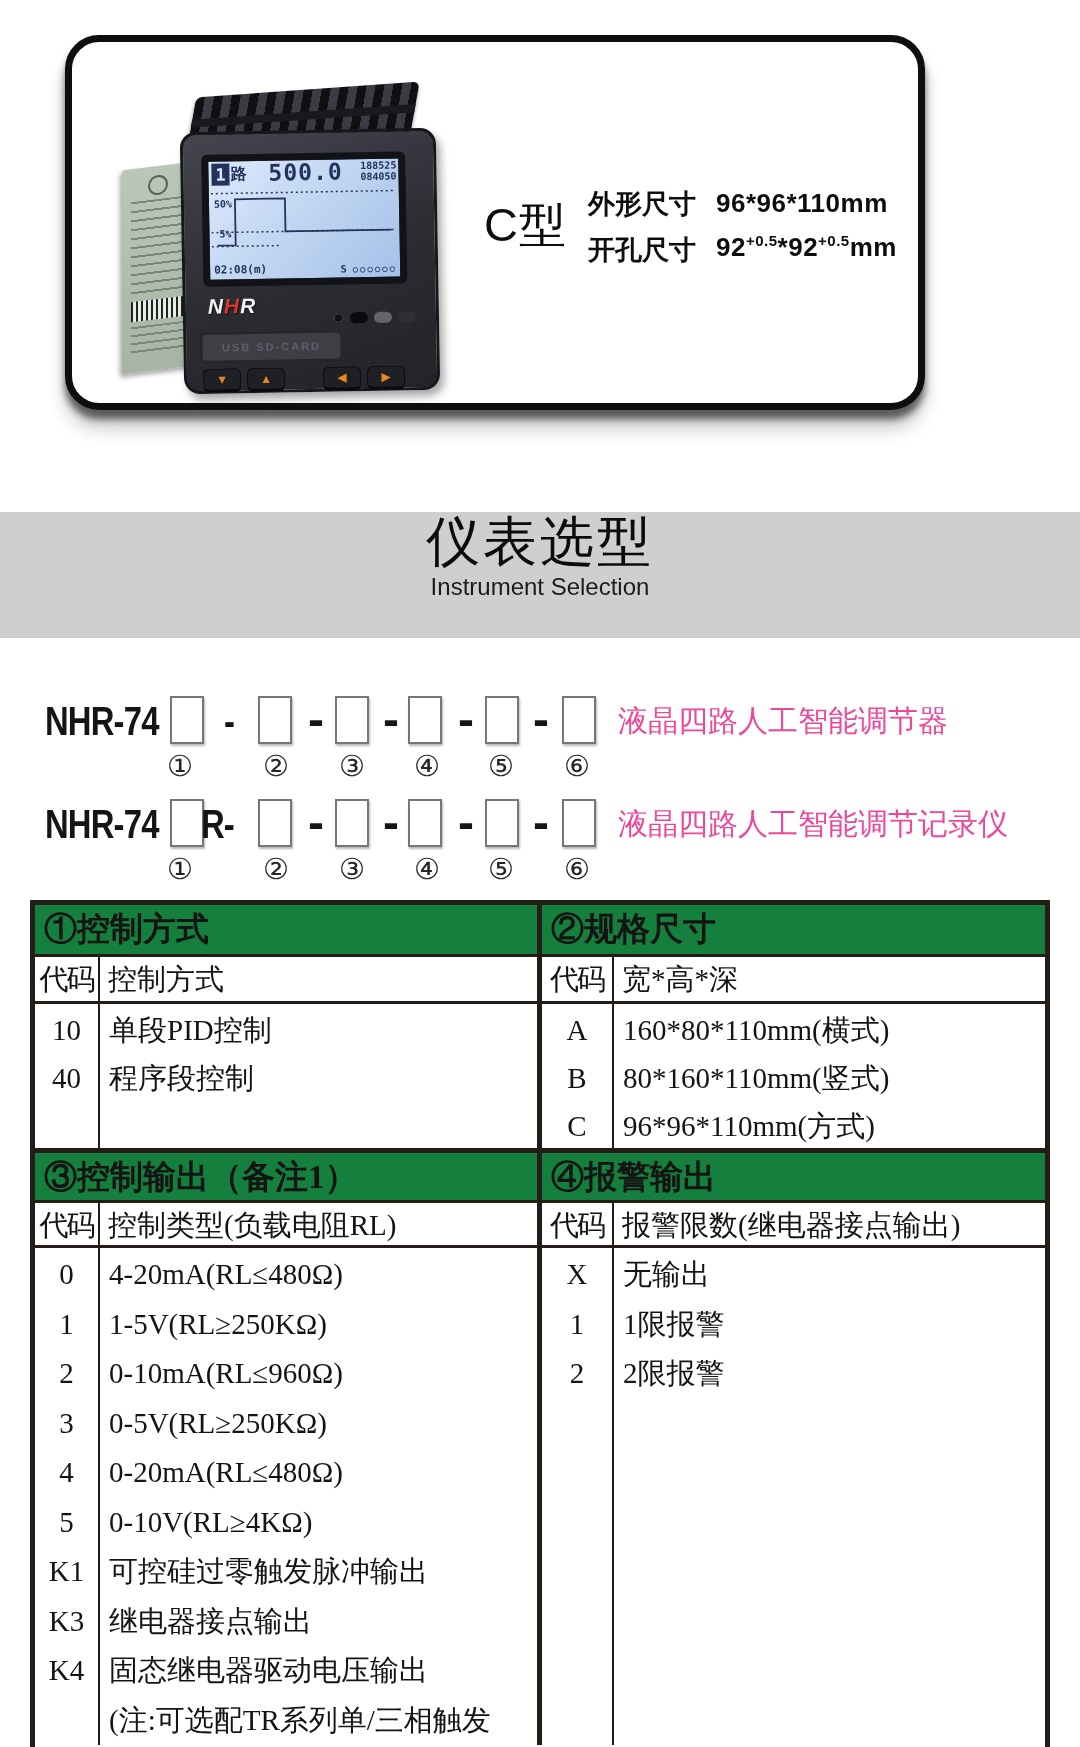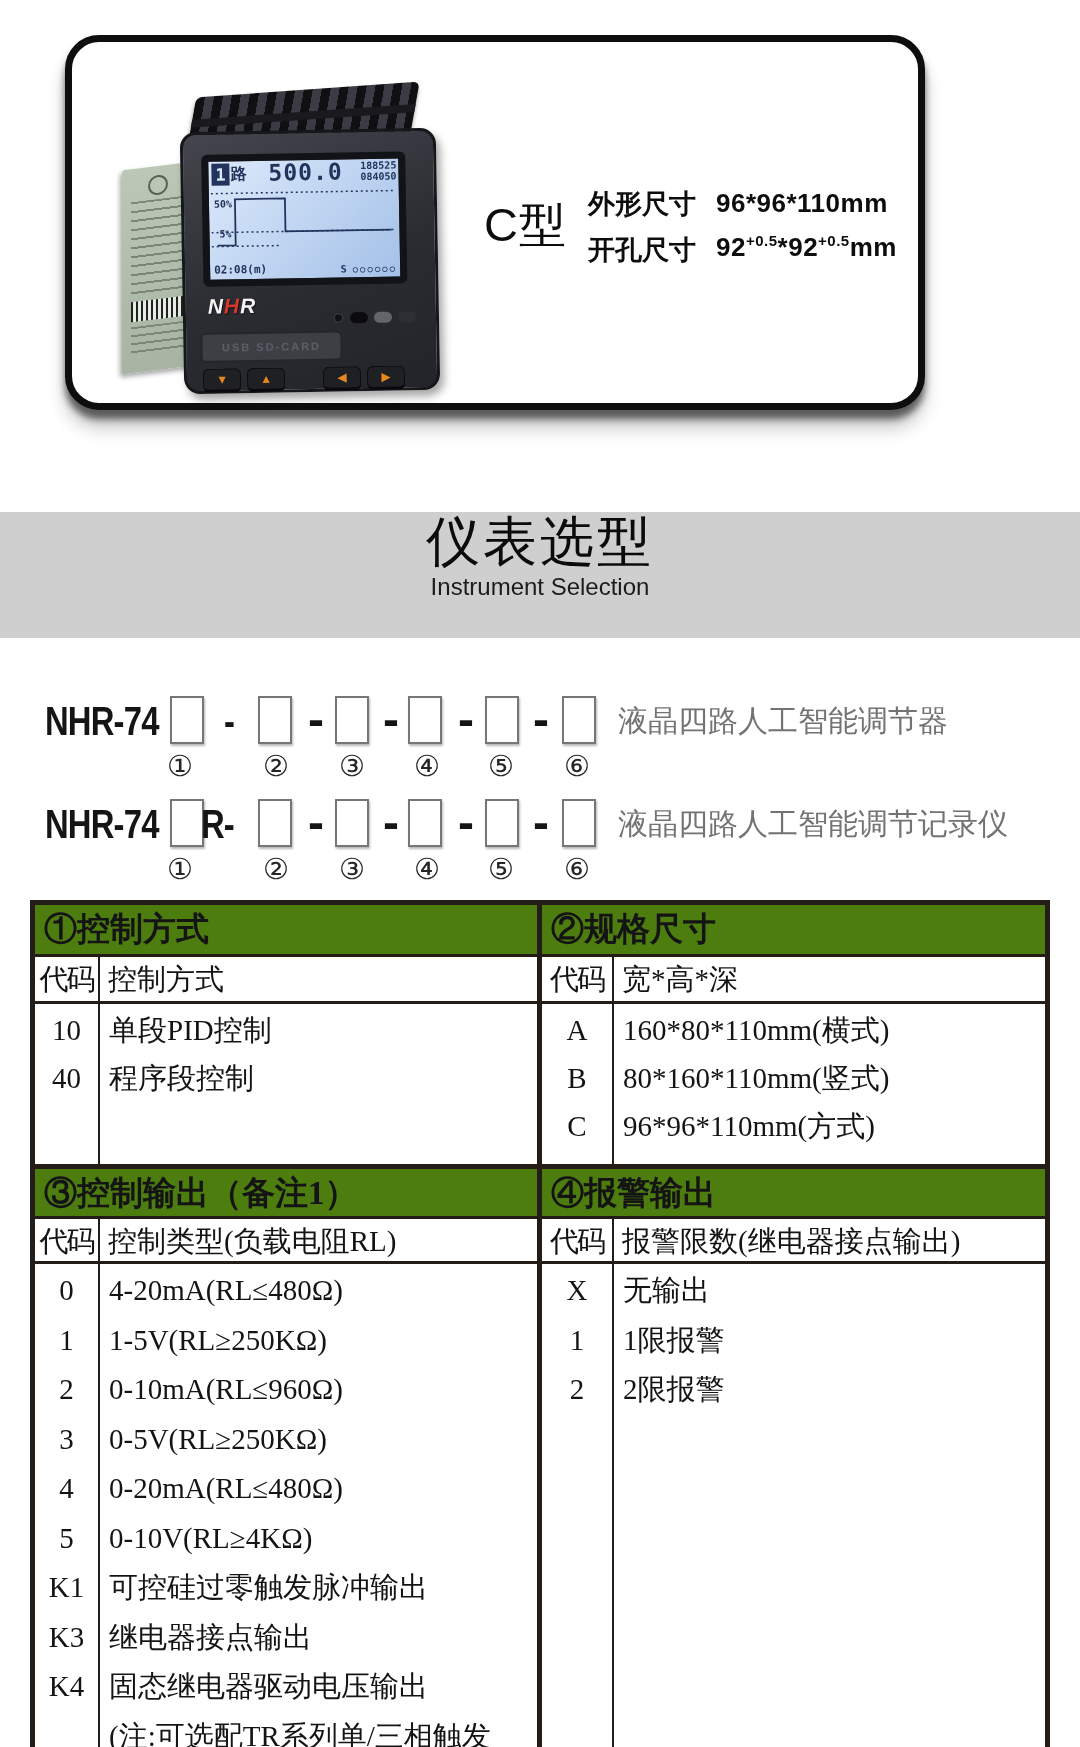--- a/index.html
+++ b/index.html
@@ -74,45 +74,45 @@
   .mrow1{top:695px;} .mrow2{top:798px;}
   .mprefix,.msep{position:absolute;top:0;line-height:52px;font-size:40px;font-weight:700;letter-spacing:-1px;
     transform:scaleX(.82);transform-origin:0 50%;color:#151515;}
   .mprefix{left:45px;}
   .msep-dash{left:224px;font-weight:900;} .msep-r{left:201px;}
   .mbox{position:absolute;top:1px;width:34px;height:48px;box-sizing:border-box;background:#fff;
     border:2px solid #767676;box-shadow:1px 2px 2px rgba(0,0,0,.28);}
   .mb1{left:170px;} .mb2{left:258px;} .mb3{left:335px;} .mb4{left:408px;} .mb5{left:485px;} .mb6{left:562px;}
   .mdash{position:absolute;top:0;line-height:50px;font-size:48px;font-weight:900;color:#151515;}
   .md1{left:308px;} .md2{left:383px;} .md3{left:458px;} .md4{left:533px;}
-  .mdesc{position:absolute;left:618px;top:0;line-height:52px;font-size:30px;color:#737373;}
+  .mdesc{position:absolute;left:618px;top:0;line-height:52px;font-size:30px;color:#ec4899;}
   .mmarks{position:absolute;left:0;width:1080px;height:36px;}
   .mm1{top:748px;} .mm2{top:851px;}
   .mark{position:absolute;width:36px;text-align:center;font-size:29px;line-height:36px;color:#262626;}
   .pk1{left:162px;} .pk2{left:258px;} .pk3{left:334px;} .pk4{left:409px;} .pk5{left:483px;} .pk6{left:559px;}
 
   
   .sel-table{position:absolute;left:30px;top:900px;width:1020px;height:847px;box-sizing:border-box;
     border:5px solid #241c16;border-bottom:none;background:#fff;overflow:hidden;
     font-family:"Liberation Serif","DejaVu Serif",serif;color:#141414;}
   .tsec1{border-bottom:5px solid #241c16;}
   .trow{display:grid;grid-template-columns:63px 2px 437px 5px 70px 2px 431px;}
   .vline{background:#241c16;}
   .trow-title{height:49px;border-bottom:3px solid #241c16;}
   .tsec2 .trow-title{height:47px;}
-  .title-cell{background:#4d7c0f;font-weight:bold;font-size:33px;line-height:49px;padding-left:9px;
+  .title-cell{background:#15803d;font-weight:bold;font-size:33px;line-height:49px;padding-left:9px;
     box-sizing:border-box;white-space:nowrap;overflow:hidden;}
   .tc-left{grid-column:1/4;} .tc-right{grid-column:5/8;}
   .tv{grid-column:4/5;}
   .trow-sub{height:44px;border-bottom:3px solid #241c16;font-size:29px;}
   .tsec2 .trow-sub{height:42px;}
   .sub-code{text-align:center;line-height:44px;letter-spacing:-2px;white-space:nowrap;}
   .sub-desc{padding-left:8px;line-height:44px;white-space:nowrap;overflow:hidden;}
   .trow-data{font-size:29px;}
-  .tsec1 .trow-data{height:160px;}
+  .tsec1 .trow-data{height:144px;}
   .tsec2 .trow-data{height:495px;}
   .cellcol{padding-top:2px;}
   .dline{height:48px;line-height:48px;white-space:nowrap;overflow:hidden;}
   .tsec2 .dline{height:49.5px;line-height:49.5px;}
   .col-code .dline{text-align:center;}
   .col-desc .dline{padding-left:9px;}
 </style>
 </head>
 <body>
 

